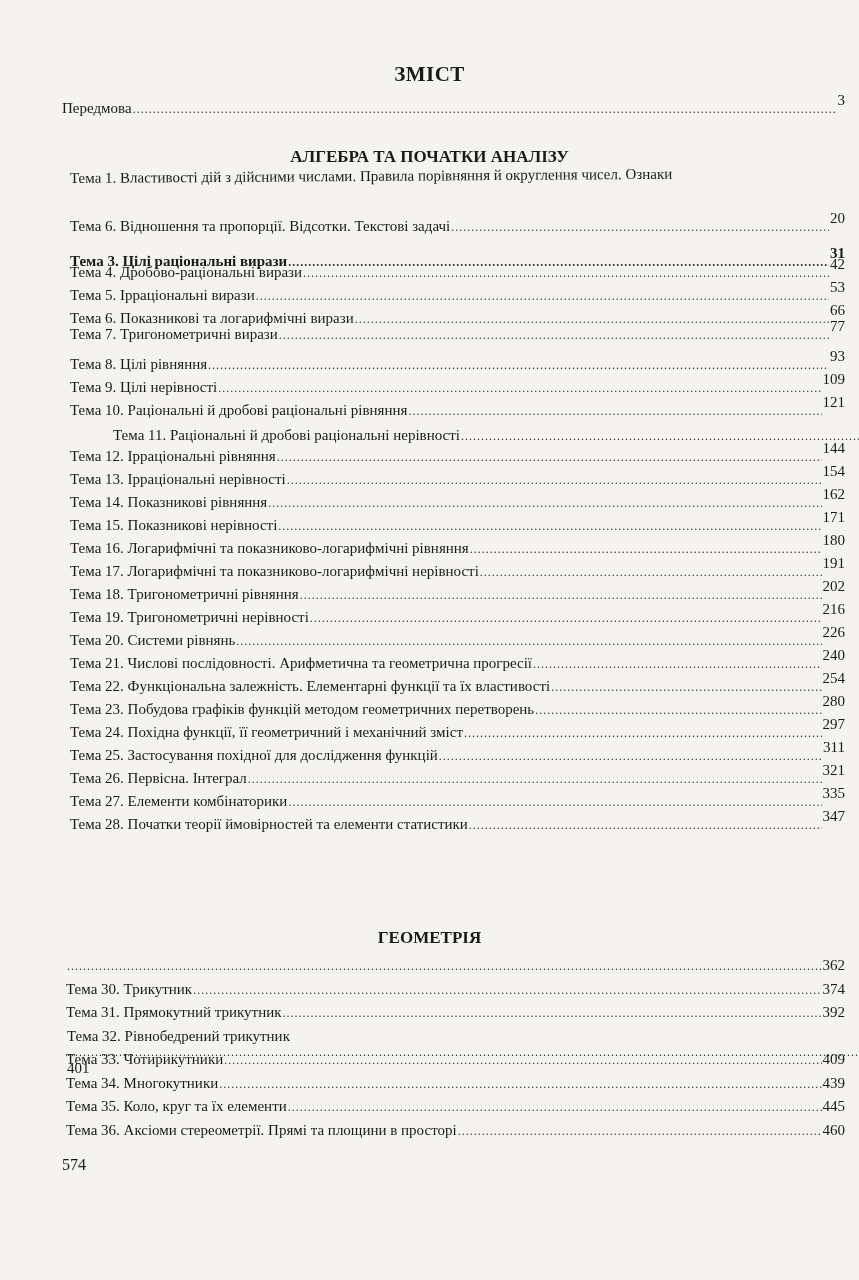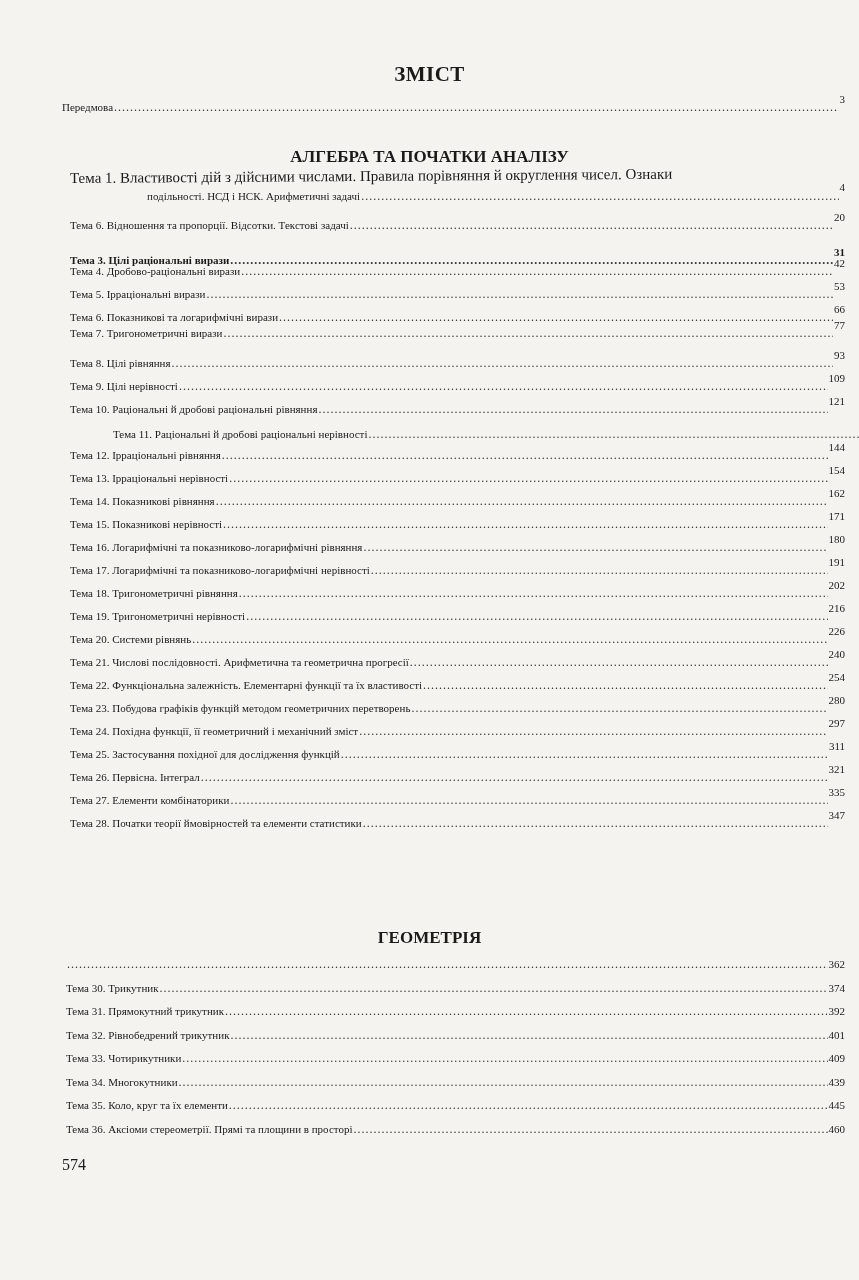--- a/index.html
+++ b/index.html
@@ -10,21 +10,21 @@
   .page { position:relative; width:683px; height:1280px; }
   .title {
     position:absolute; top:62px; left:0; width:859px; text-align:center;
     font-weight:bold; font-size:21px; letter-spacing:0.5px;
   }
   .section-title {
     position:absolute; left:0; width:859px; text-align:center;
     font-weight:bold; font-size:17px;
   }
   .row {
-    position:absolute; display:flex; align-items:baseline; font-size:11px;
+    position:absolute; display:flex; align-items:baseline; font-size:15px;
     white-space:nowrap;
   }
   .row .label { flex:0 0 auto; }
   .row .dots {
     flex:1 1 auto; overflow:hidden; margin:0 1px; color:#333;
     letter-spacing:1px; font-size:12px;
   }
   .row .dots::before {
     content:"..................................................................................................................................................................................................................................................................";
   }
@@ -42,25 +42,20 @@
   <div class="row" style="top:100px; left:62px; width:783px;">
     <span class="label">Передмова</span>
     <span class="dots"></span>
     <span class="page-num" style="position:relative; top:-8px;">3</span>
   </div>
 
   <div class="section-title" style="top:147px;">АЛГЕБРА ТА ПОЧАТКИ АНАЛІЗУ</div>
 
   <div class="multi" style="top:170px; left:70px; width:775px;">
     <div class="line1" style="transform:rotate(-0.4deg); transform-origin:left;">Тема 1. Властивості дій з дійсними числами. Правила порівняння й округлення чисел. Ознаки</div>
-    <div class="row" style="position:relative; left:77px; width:698px; margin-top:2px;">
-      <span class="label">подільності. НСД і НСК. Арифметичні задачі</span>
-      <span class="dots"></span>
-      <span class="page-num" style="position:relative; top:-9px;">4</span>
-    </div>
   </div>
 
   <div id="algebra-list">
       <div class="row" style="top: 218px; left: 70px; width: 775px;">
         <span class="label">Тема 6. Відношення та пропорції. Відсотки. Текстові задачі</span>
         <span class="dots"></span>
         <span class="page-num" style="position: relative; top: -8px;">20</span>
       </div>
       <div class="row" style="top: 253px; left: 70px; width: 775px; font-weight: bold;">
         <span class="label">Тема 3. Цілі раціональні вирази</span>
@@ -203,21 +198,21 @@
       <div class="row" style="top: 980.5px; left: 66px; width: 779px;">
         <span class="label">Тема 30. Трикутник</span>
         <span class="dots"></span>
         <span class="page-num">374</span>
       </div>
       <div class="row" style="top: 1004px; left: 66px; width: 779px;">
         <span class="label">Тема 31. Прямокутний трикутник</span>
         <span class="dots"></span>
         <span class="page-num">392</span>
       </div>
-      <div class="row" style="top: 1027.5px; left: 66px; width: 779px;">
+      <div class="row" style="top: 1027.5px; left: 66px; width: 779px; flex-direction: column;">
         <span class="label">Тема 32. Рівнобедрений трикутник</span>
         <span class="dots"></span>
         <span class="page-num">401</span>
       </div>
       <div class="row" style="top: 1051px; left: 66px; width: 779px;">
         <span class="label">Тема 33. Чотирикутники</span>
         <span class="dots"></span>
         <span class="page-num">409</span>
       </div>
       <div class="row" style="top: 1074.5px; left: 66px; width: 779px;">

